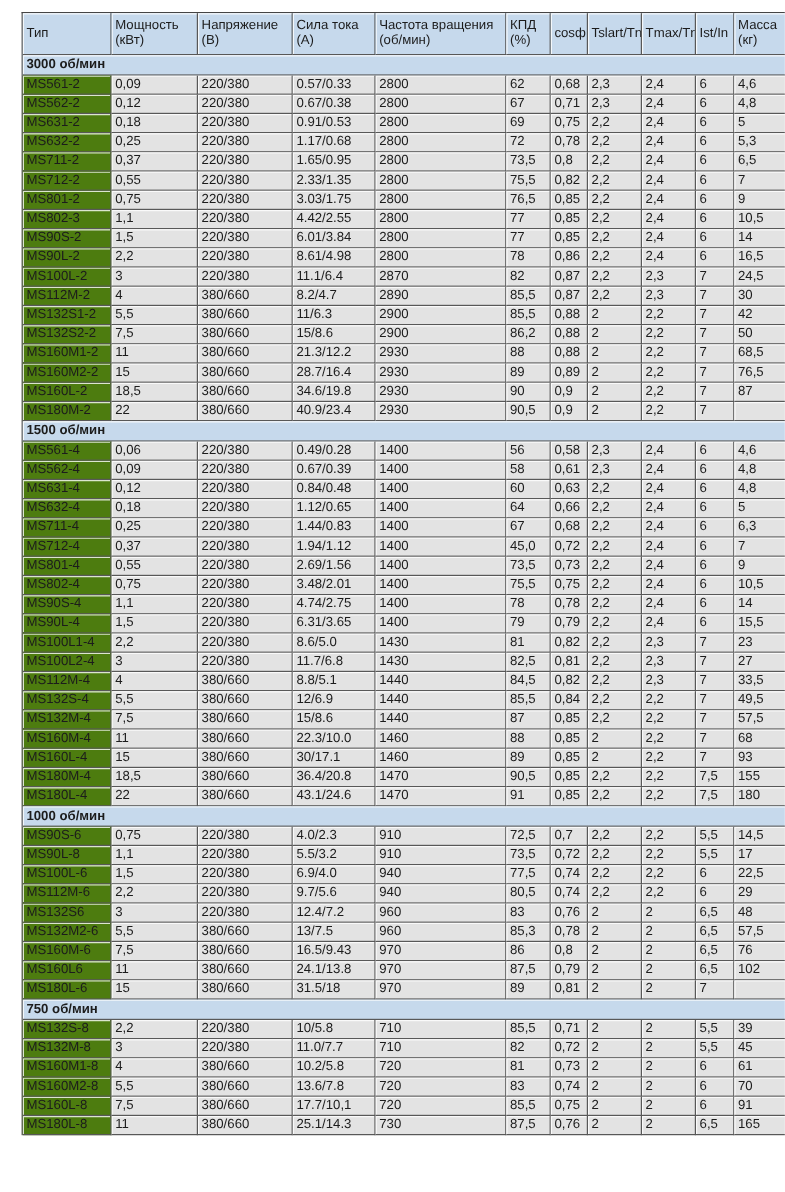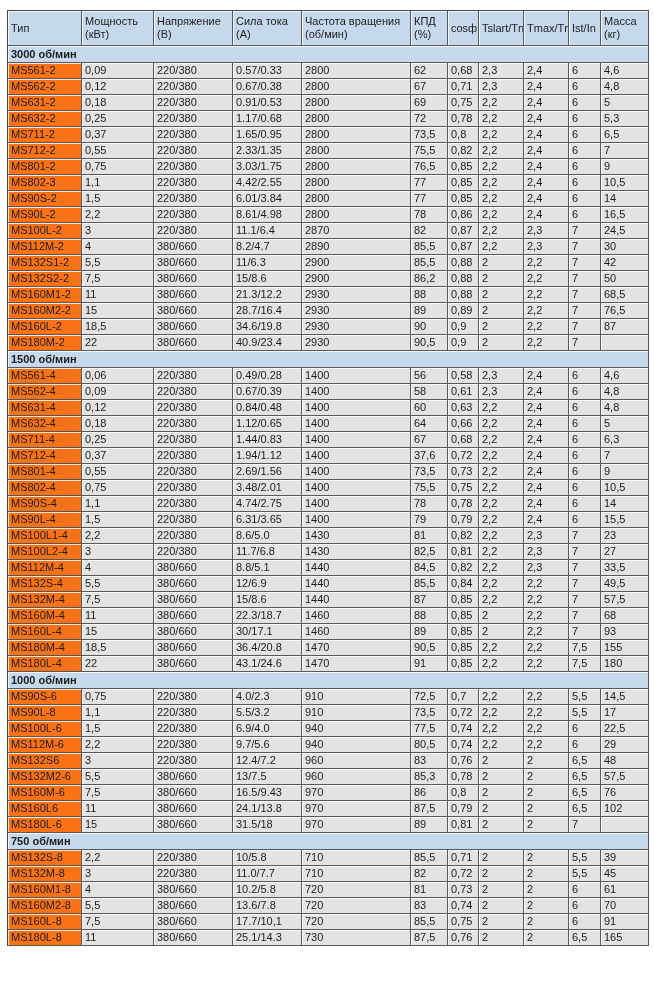--- a/index.html
+++ b/index.html
@@ -3,21 +3,21 @@
 <meta charset="utf-8">
 <style>
   html, body {
     margin: 0;
     padding: 0;
     background: #ffffff;
     width: 654px;
     font-family: "Liberation Sans", "DejaVu Sans", sans-serif;
   }
   .table-wrap {
-    padding: 10px 5px 8px 7px;
+    padding: 10px 5px 8px 18px;
   }
   table.spec-table {
     border-collapse: separate;
     border-spacing: 0;
     table-layout: fixed;
     width: 641px;
     border-top: 1px solid #454545;
     border-left: 1px solid #454545;
     color: #1c1c1c;
   }
@@ -38,21 +38,21 @@
     font-weight: normal;
     height: 32px;
     white-space: normal;
   }
   table.spec-table td {
     background: #e3e3e3;
     height: 13px;
     white-space: nowrap;
   }
   table.spec-table td.type-cell {
-    background: #f97316;
+    background: #4d7c0f;
   }
   table.spec-table td.section-cell {
     background: #c6d9ec;
     height: 14px;
     font-weight: bold;
   }
   
   col.c0  { width: 74px; }
   col.c1  { width: 72px; }
   col.c2  { width: 79px; }
@@ -403,21 +403,21 @@
           <td>2,4</td>
           <td>6</td>
           <td>6,3</td>
         </tr>
         <tr>
           <td class="type-cell">MS712-4</td>
           <td>0,37</td>
           <td>220/380</td>
           <td>1.94/1.12</td>
           <td>1400</td>
-          <td>37,6</td>
+          <td>45,0</td>
           <td>0,72</td>
           <td>2,2</td>
           <td>2,4</td>
           <td>6</td>
           <td>7</td>
         </tr>
         <tr>
           <td class="type-cell">MS801-4</td>
           <td>0,55</td>
           <td>220/380</td>
@@ -531,21 +531,21 @@
           <td>0,85</td>
           <td>2,2</td>
           <td>2,2</td>
           <td>7</td>
           <td>57,5</td>
         </tr>
         <tr>
           <td class="type-cell">MS160M-4</td>
           <td>11</td>
           <td>380/660</td>
-          <td>22.3/18.7</td>
+          <td>22.3/10.0</td>
           <td>1460</td>
           <td>88</td>
           <td>0,85</td>
           <td>2</td>
           <td>2,2</td>
           <td>7</td>
           <td>68</td>
         </tr>
         <tr>
           <td class="type-cell">MS160L-4</td>

